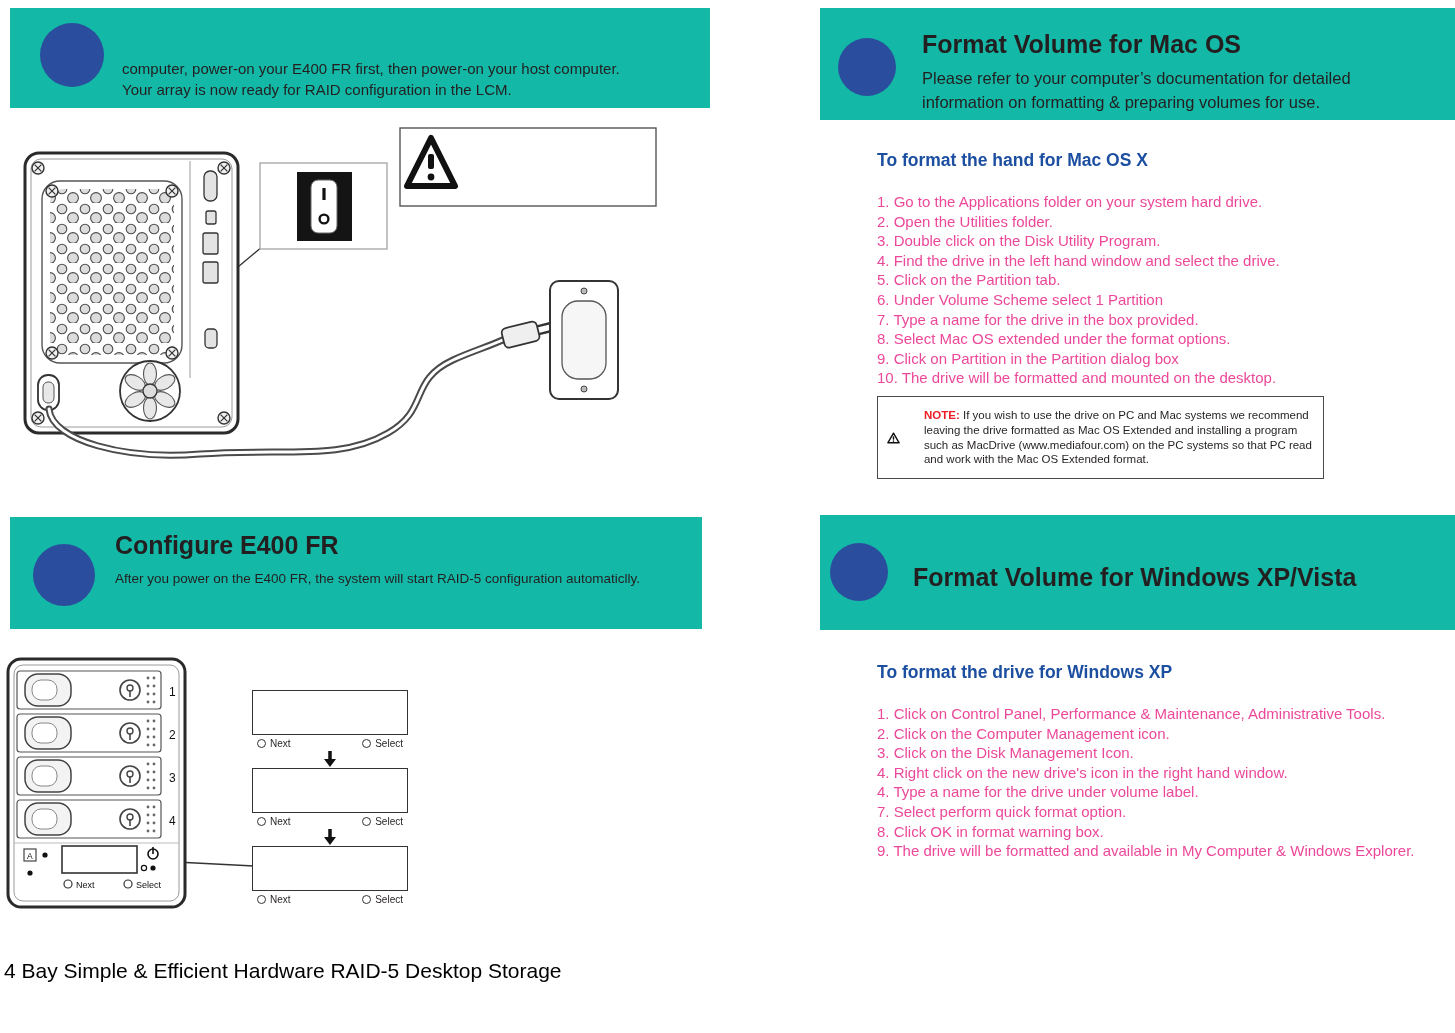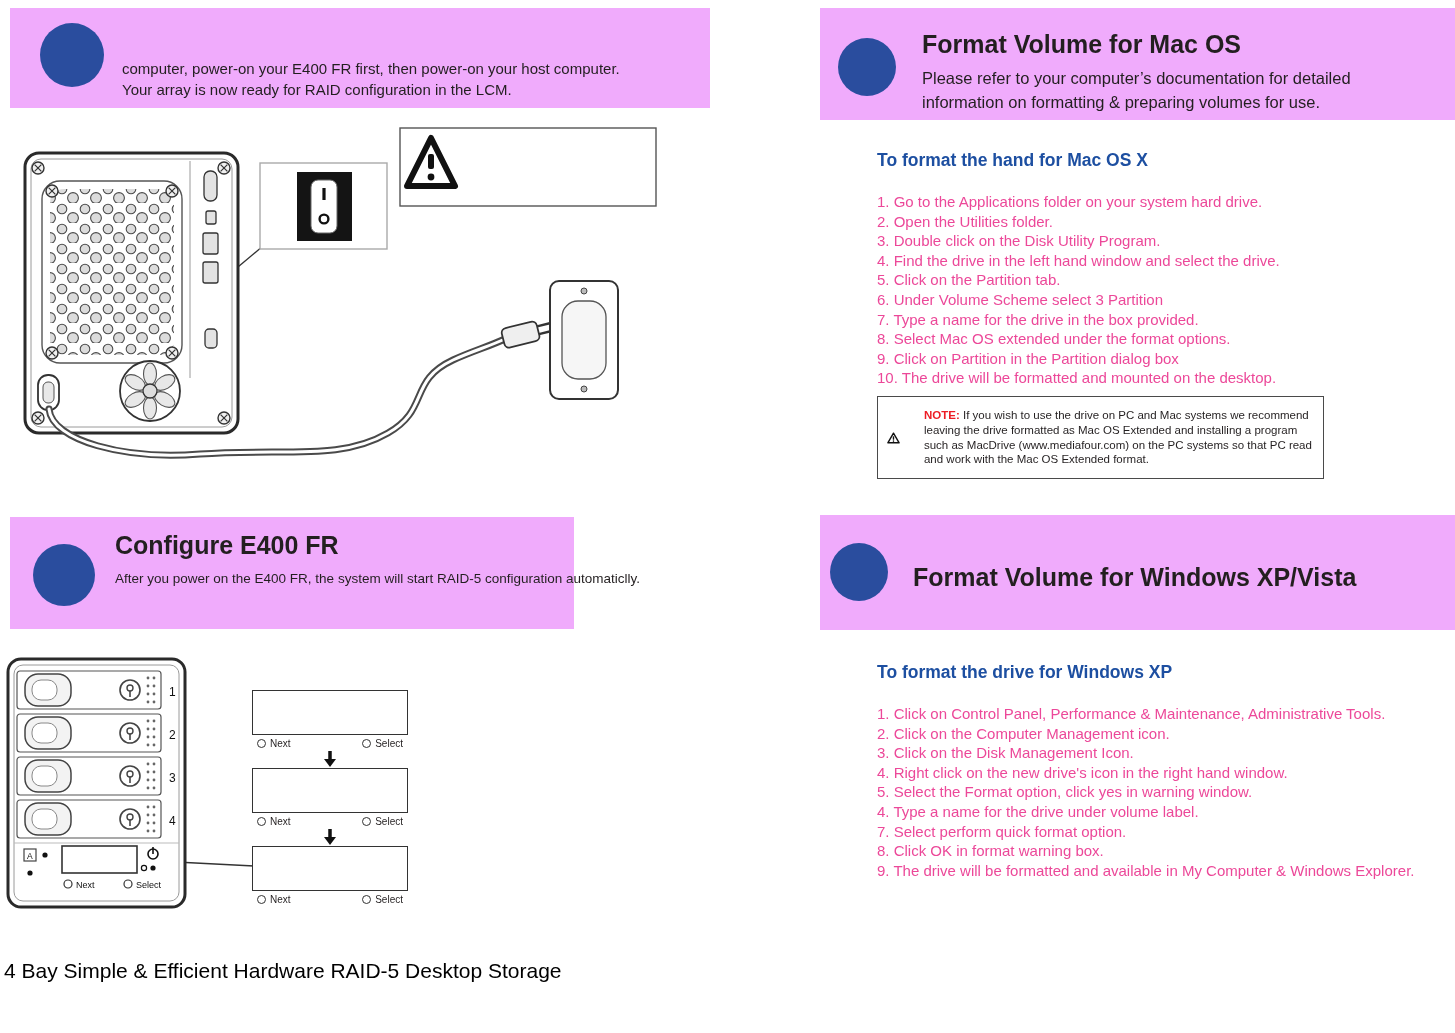--- a/index.html
+++ b/index.html
@@ -3,28 +3,28 @@
 <meta charset="utf-8">
 <style>
   * { margin:0; padding:0; box-sizing:border-box; }
   html,body { background:#fff; }
   .page {
     position:relative; width:1455px; height:1033px; background:#fff;
     font-family:"Liberation Sans", sans-serif; color:#1c1c1c; overflow:hidden;
   }
 
   
-  .banner { position:absolute; background:#f0abfc; }
+  .banner { position:absolute; background:#14b8a6; }
   .step-circle { position:absolute; border-radius:50%; background:#2a4d9e; }
 
   .banner-power { left:10px; top:8px; width:700px; height:100px; }
   .banner-power .step-circle { left:30px; top:15px; width:64px; height:64px; }
   .banner-power .banner-text { position:absolute; left:112px; top:50px; font-size:15px; line-height:21px; color:#231f20; }
 
-  .banner-configure { left:10px; top:517px; width:564px; height:112px; }
+  .banner-configure { left:10px; top:517px; width:692px; height:112px; }
   .banner-configure .step-circle { left:23px; top:27px; width:62px; height:62px; }
   .banner-configure .banner-text { position:absolute; left:105px; top:14px; }
   .banner-configure h2 { font-size:25px; font-weight:bold; color:#231f20; margin-bottom:11px; }
   .banner-configure p { font-size:13.5px; color:#231f20; white-space:nowrap; }
 
   .banner-mac { left:820px; top:8px; width:635px; height:112px; }
   .banner-mac .step-circle { left:18px; top:30px; width:58px; height:58px; }
   .banner-mac .banner-text { position:absolute; left:102px; top:22px; }
   .banner-mac h2 { font-size:25px; font-weight:bold; color:#231f20; margin-bottom:7px; }
   .banner-mac p { font-size:16.5px; line-height:24px; width:498px; color:#231f20; }
@@ -318,21 +318,21 @@
       <div class="step-line">1.  Go to the Applications folder on your system hard drive.</div>
 
       <div class="step-line">2.  Open the Utilities folder.</div>
 
       <div class="step-line">3.  Double click on the Disk Utility Program.</div>
 
       <div class="step-line">4.  Find the drive in the left hand window and select the drive.</div>
 
       <div class="step-line">5.  Click on the Partition tab.</div>
 
-      <div class="step-line">6.  Under Volume Scheme select 3 Partition</div>
+      <div class="step-line">6.  Under Volume Scheme select 1 Partition</div>
 
       <div class="step-line">7.  Type a name for the drive in the box provided.</div>
 
       <div class="step-line">8.  Select Mac OS extended under the format options.</div>
 
       <div class="step-line">9.  Click on Partition in the Partition dialog box</div>
 
       <div class="step-line">10.  The drive will be formatted and mounted on the desktop.</div>
     </div>
 
@@ -358,21 +358,20 @@
   <div class="steps win-steps">
 
       <div class="step-line">1.  Click on Control Panel, Performance &amp; Maintenance, Administrative Tools.</div>
 
       <div class="step-line">2.  Click on the Computer Management icon.</div>
 
       <div class="step-line">3.  Click on the Disk Management Icon.</div>
 
       <div class="step-line">4.  Right click on the new drive's icon in the right hand window.</div>
 
-      <div class="step-line">5.  Select the Format option, click yes in warning window.</div>
 
       <div class="step-line">4.  Type a name for the drive under volume label.</div>
 
       <div class="step-line">7.  Select perform quick format option.</div>
 
       <div class="step-line">8.  Click OK in format warning box.</div>
 
       <div class="step-line">9.  The drive will be formatted and available in My Computer &amp; Windows Explorer.</div>
     </div>
 

